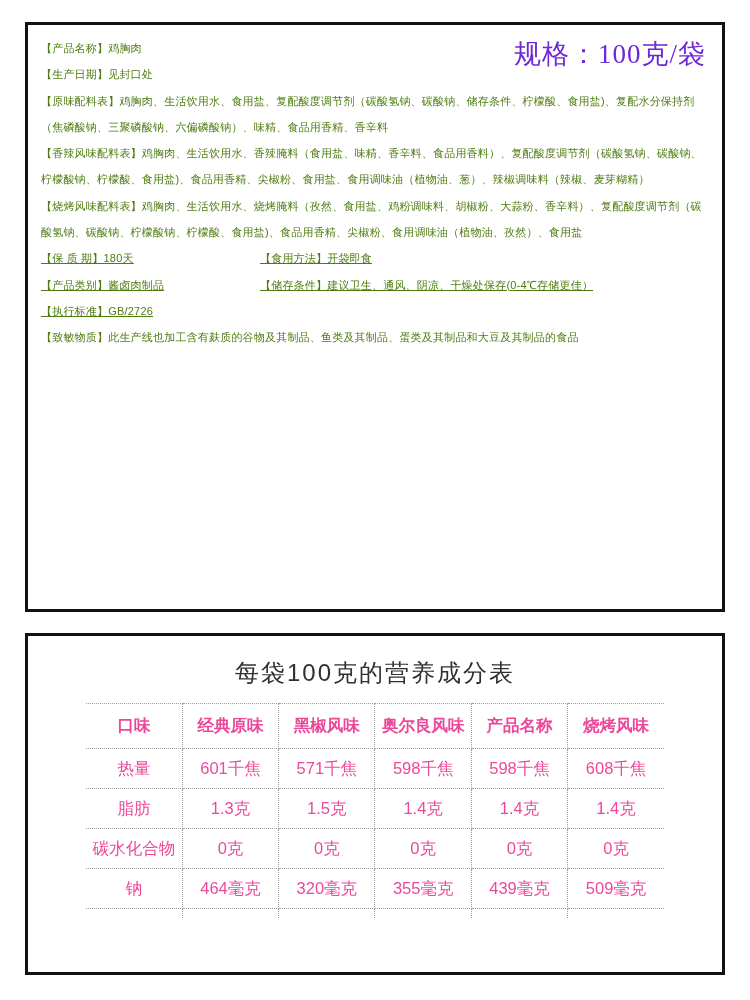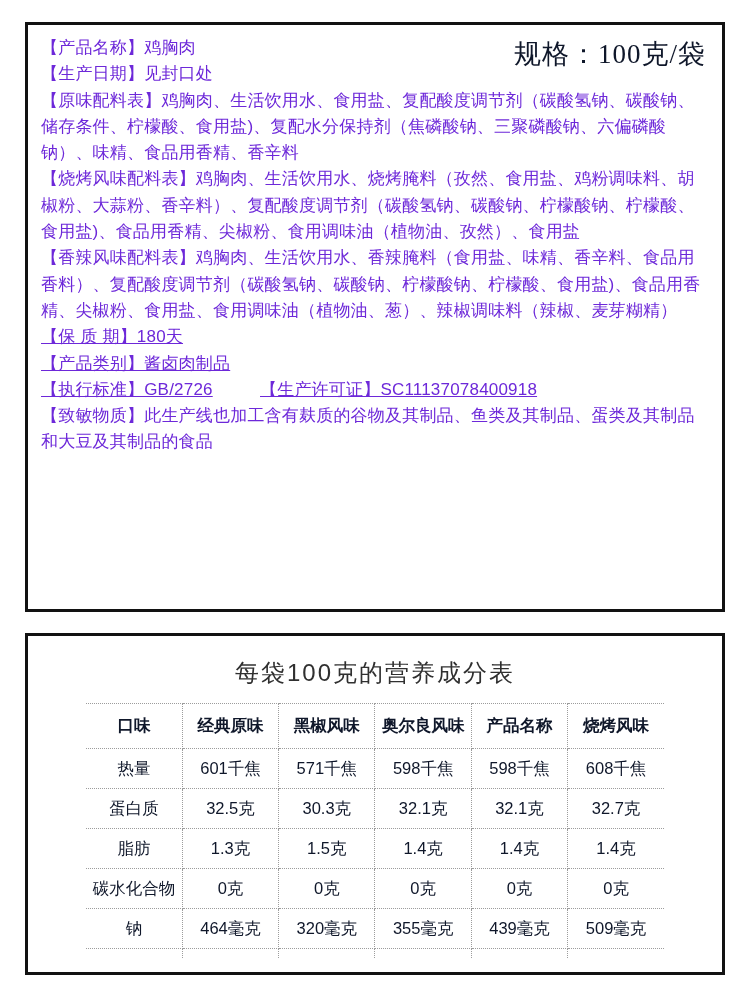--- a/index.html
+++ b/index.html
@@ -13,70 +13,71 @@
   .box {
     position: absolute; left: 25px; width: 700px;
     background: #fff; border: 3px solid #121212;
   }
   .top-box { top: 22px; height: 590px; padding: 10px 13px 0 13px; overflow: hidden; }
   .bottom-box { top: 633px; height: 342px; padding-top: 15px; overflow: hidden; }
 
   .spec {
     position: absolute; top: 11px; right: 16px;
     font-family: "Liberation Serif", "DejaVu Serif", serif;
-    font-size: 27px; color: #0f172a; letter-spacing: 1px;
+    font-size: 27px; color: #6d28d9; letter-spacing: 1px;
   }
 
   .info-line, .kv-row, .allergen {
-    font-size: 17px; line-height: 26.3px; color: #6d28d9;
+    font-size: 11px; line-height: 26.3px; color: #4d7c0f;
     text-align: left; letter-spacing: 0.2px;
   }
   .kv-row { display: flex; text-decoration: underline; }
   .kv-left { flex: 0 0 219px; }
   .kv-right { flex: 1; }
 
   .nutri-title {
     text-align: center; font-size: 24px; line-height: 32px;
     font-weight: normal; color: #303030; letter-spacing: 2px; margin-top: 6px;
   }
 
   table.nutrition {
     width: 578px; margin: 14px auto 0; border-collapse: collapse; table-layout: fixed;
-    text-align: center; color: #0f172a; font-size: 16.5px;
+    text-align: center; color: #ec4899; font-size: 16.5px;
   }
   .nutrition th, .nutrition td { border: 1px dotted #9c9c9c; }
   .nutrition th { font-weight: bold; height: 45px; }
   .nutrition td { font-weight: normal; height: 40px; }
   .nutrition tr > :first-child { border-left: none; }
   .nutrition tr > :last-child { border-right: none; }
   .nutrition tr.stub td { height: 9px; border-bottom: none; }
 </style>
 </head>
 <body>
 
 <div class="page">
 
   <section class="box top-box">
     <div class="spec">规格：100克/袋</div>
 
     <p class="info-line">【产品名称】鸡胸肉</p>
     <p class="info-line">【生产日期】见封口处</p>
     <p class="info-line">【原味配料表】鸡胸肉、生活饮用水、食用盐、复配酸度调节剂（碳酸氢钠、碳酸钠、储存条件、柠檬酸、食用盐)、复配水分保持剂（焦磷酸钠、三聚磷酸钠、六偏磷酸钠）、味精、食品用香精、香辛料</p>
+    <p class="info-line">【香辣风味配料表】鸡胸肉、生活饮用水、香辣腌料（食用盐、味精、香辛料、食品用香料）、复配酸度调节剂（碳酸氢钠、碳酸钠、柠檬酸钠、柠檬酸、食用盐)、食品用香精、尖椒粉、食用盐、食用调味油（植物油、葱）、辣椒调味料（辣椒、麦芽糊精）</p>
     <p class="info-line">【烧烤风味配料表】鸡胸肉、生活饮用水、烧烤腌料（孜然、食用盐、鸡粉调味料、胡椒粉、大蒜粉、香辛料）、复配酸度调节剂（碳酸氢钠、碳酸钠、柠檬酸钠、柠檬酸、食用盐)、食品用香精、尖椒粉、食用调味油（植物油、孜然）、食用盐</p>
-    <p class="info-line">【香辣风味配料表】鸡胸肉、生活饮用水、香辣腌料（食用盐、味精、香辛料、食品用香料）、复配酸度调节剂（碳酸氢钠、碳酸钠、柠檬酸钠、柠檬酸、食用盐)、食品用香精、尖椒粉、食用盐、食用调味油（植物油、葱）、辣椒调味料（辣椒、麦芽糊精）</p>
 
     <div class="kv-row">
       <span class="kv-left">【保 质 期】180天</span>
+      <span class="kv-right">【食用方法】开袋即食</span>
     </div>
     <div class="kv-row">
       <span class="kv-left">【产品类别】酱卤肉制品</span>
+      <span class="kv-right">【储存条件】建议卫生、通风、阴凉、干燥处保存(0-4℃存储更佳）</span>
     </div>
     <div class="kv-row">
       <span class="kv-left">【执行标准】GB/2726</span>
-      <span class="kv-right">【生产许可证】SC11137078400918</span>
     </div>
 
     <p class="allergen">【致敏物质】此生产线也加工含有麸质的谷物及其制品、鱼类及其制品、蛋类及其制品和大豆及其制品的食品</p>
 
   </section>
 
   <section class="box bottom-box">
     <h2 class="nutri-title">每袋100克的营养成分表</h2>
 
     <table class="nutrition">
@@ -91,28 +92,20 @@
         </tr>
       </thead>
       <tbody>
         <tr>
           <td>热量</td>
           <td>601千焦</td>
           <td>571千焦</td>
           <td>598千焦</td>
           <td>598千焦</td>
           <td>608千焦</td>
-        </tr>
-        <tr>
-          <td>蛋白质</td>
-          <td>32.5克</td>
-          <td>30.3克</td>
-          <td>32.1克</td>
-          <td>32.1克</td>
-          <td>32.7克</td>
         </tr>
         <tr>
           <td>脂肪</td>
           <td>1.3克</td>
           <td>1.5克</td>
           <td>1.4克</td>
           <td>1.4克</td>
           <td>1.4克</td>
         </tr>
         <tr>

